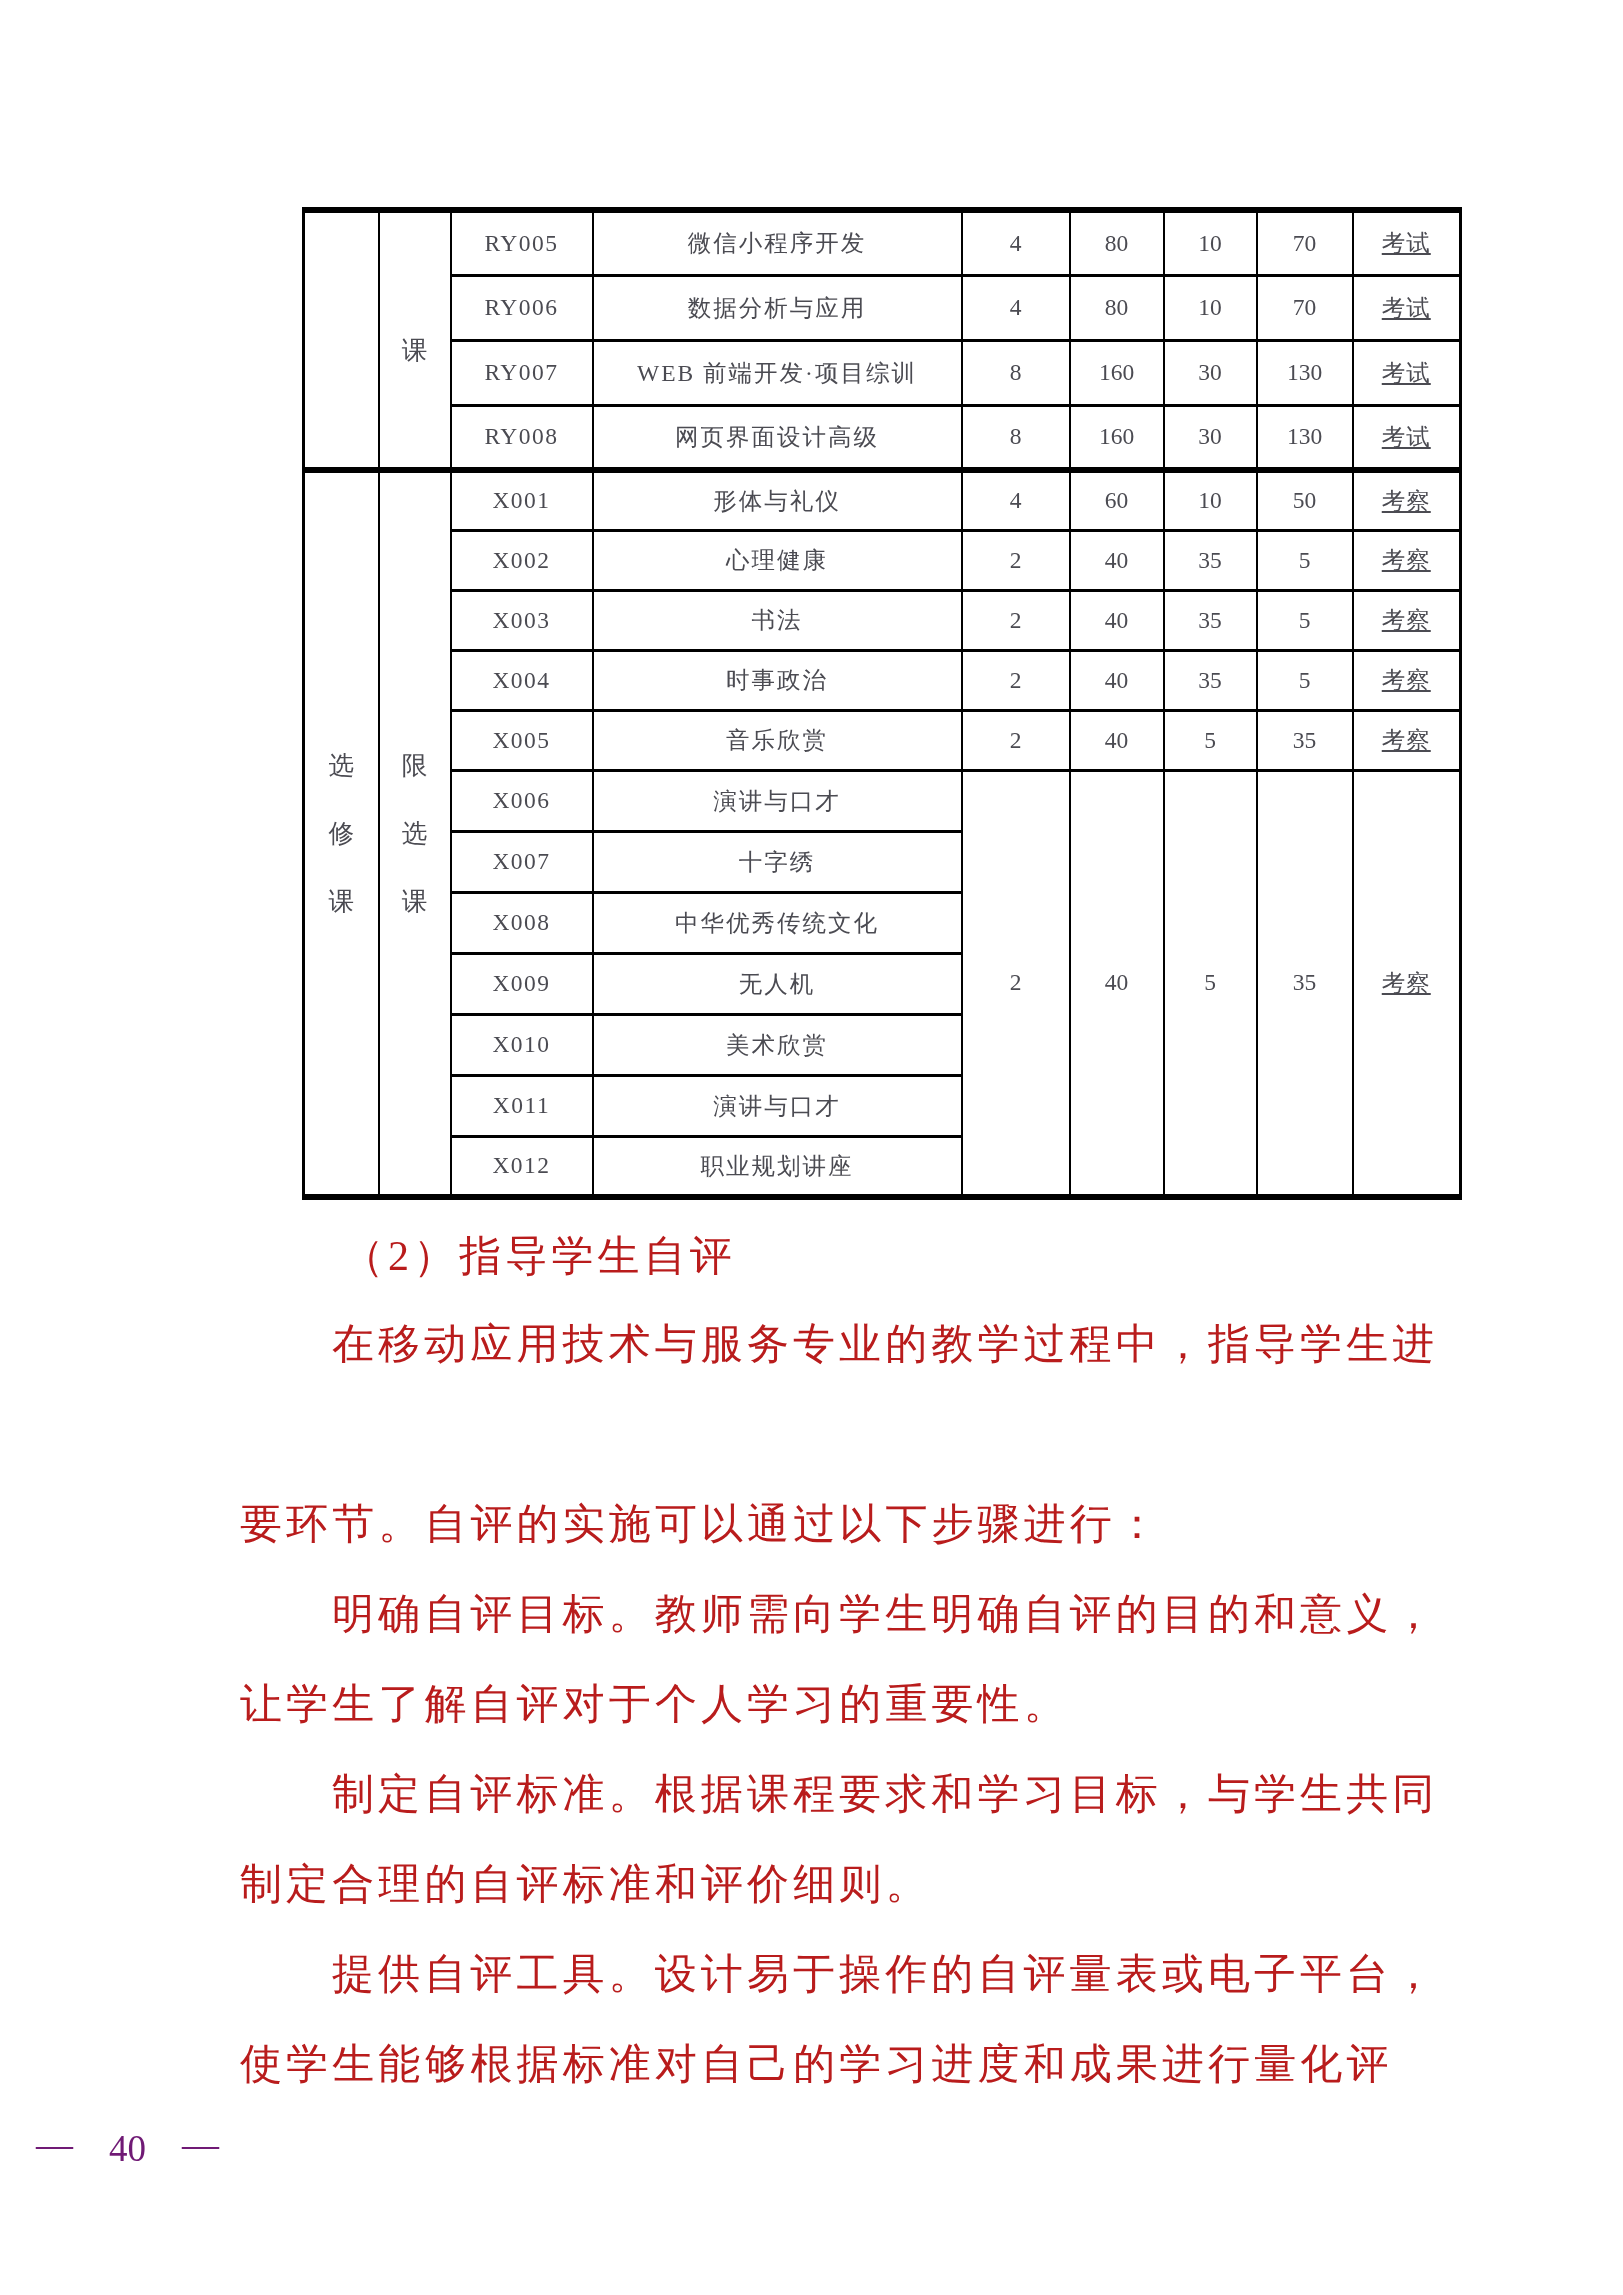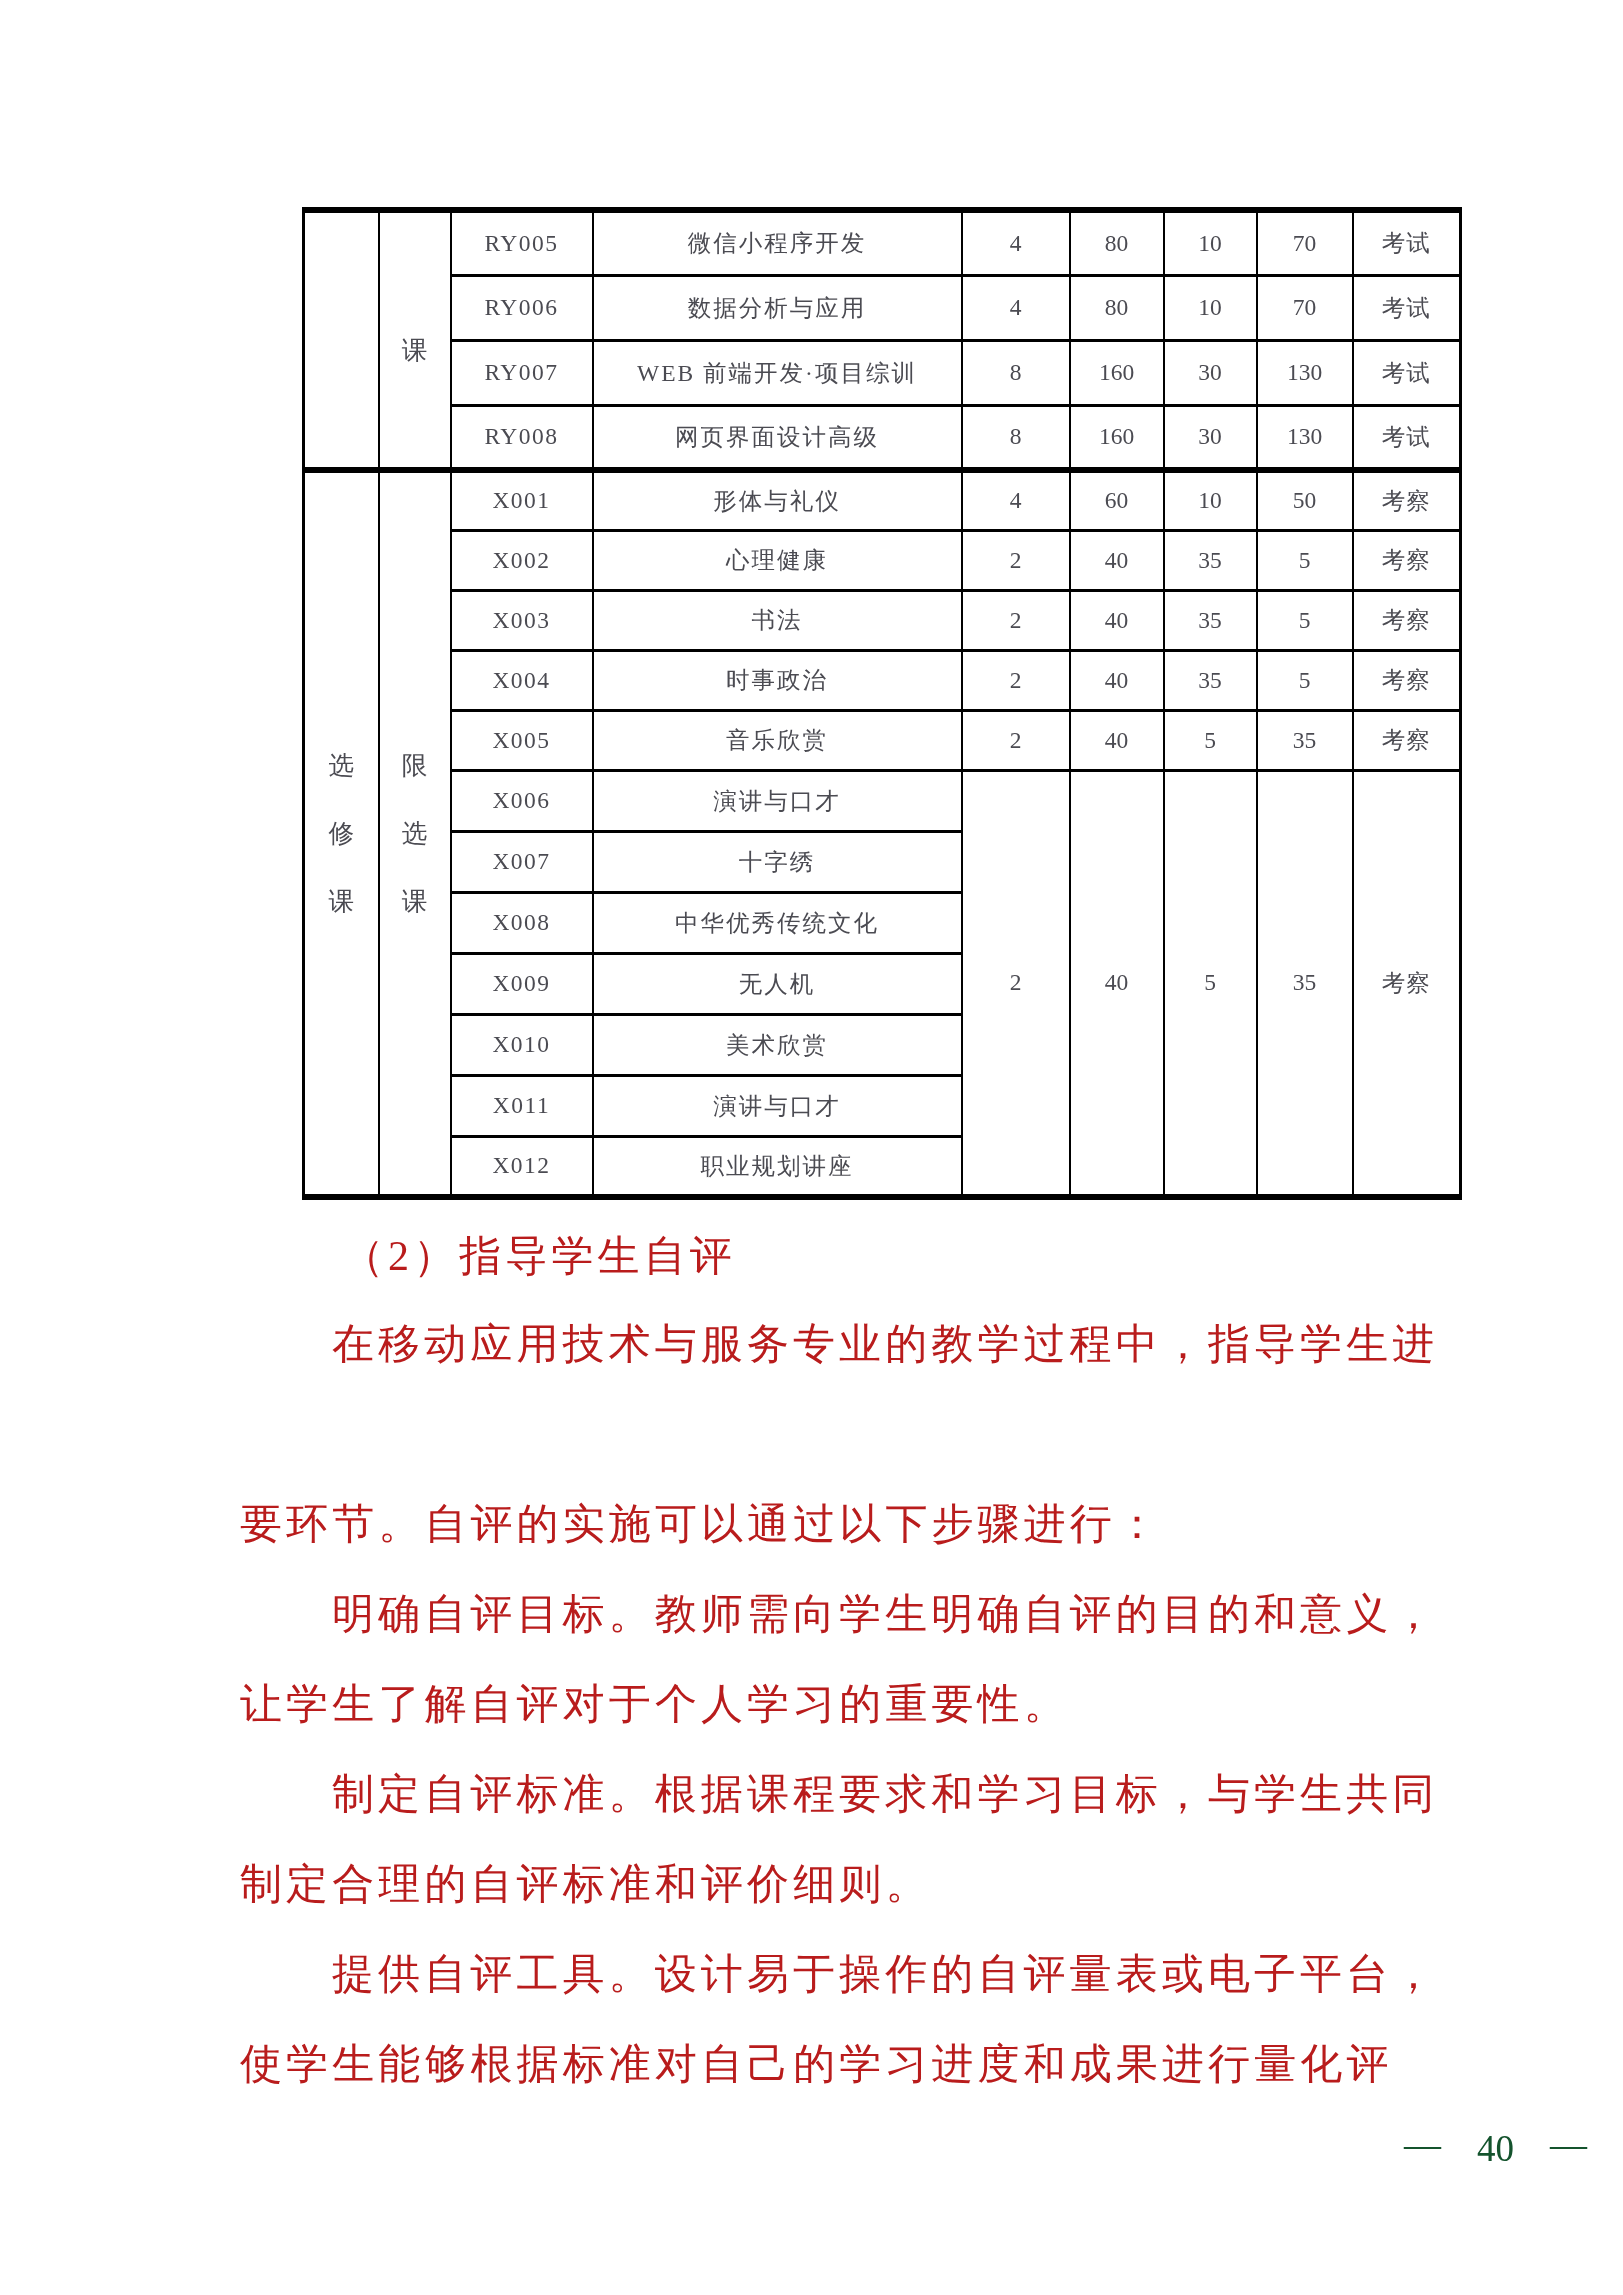--- a/index.html
+++ b/index.html
@@ -28,21 +28,21 @@
     text-align:center;
     vertical-align:middle;
     padding:0;
     color:#4b4b52;
     font-size:23.5px;
     overflow:hidden;
   }
   tr.section-start td{border-top-width:6.6px;}
   td.name-cell{font-size:24.5px;letter-spacing:2px;margin-left:48px;}
   td.code-cell{letter-spacing:1.5px;}
-  td.exam-cell{letter-spacing:1px;}
+  td.exam-cell{letter-spacing:1px;text-decoration:underline;}
   .vstack{
     display:flex;flex-direction:column;
     align-items:center;justify-content:center;
     gap:33px;font-size:25.6px;color:#4b4b52;
   }
   td.hang-top{vertical-align:top;}
   .hang-char{display:block;padding-top:21.5px;font-size:25.6px;color:#4b4b52;}
   tr.r-ry{height:65px;}
   tr.r-xa{height:60px;}
   tr.r-xb{height:61px;}
@@ -51,21 +51,21 @@
     position:absolute;left:240px;
     width:1263px;height:49px;line-height:49px;
     font-size:42px;letter-spacing:4.1px;
     color:#b91c1c;white-space:nowrap;
   }
   .tline.indent{padding-left:92px;}
   .tline.heading{padding-left:102px;}
   
   .footer{
     position:absolute;left:0;top:2127px;width:1623px;
-    text-align:right;font-size:37px;color:#14532d;
+    text-align:left;font-size:37px;color:#701a75;
   }
   .footer .dash{display:inline-block;margin:0 36px;transform:translateY(-4.1px);}
 </style>
 </head>
 <body>
 
 <div class="page">
 
   <table class="schedule">
     <colgroup>

